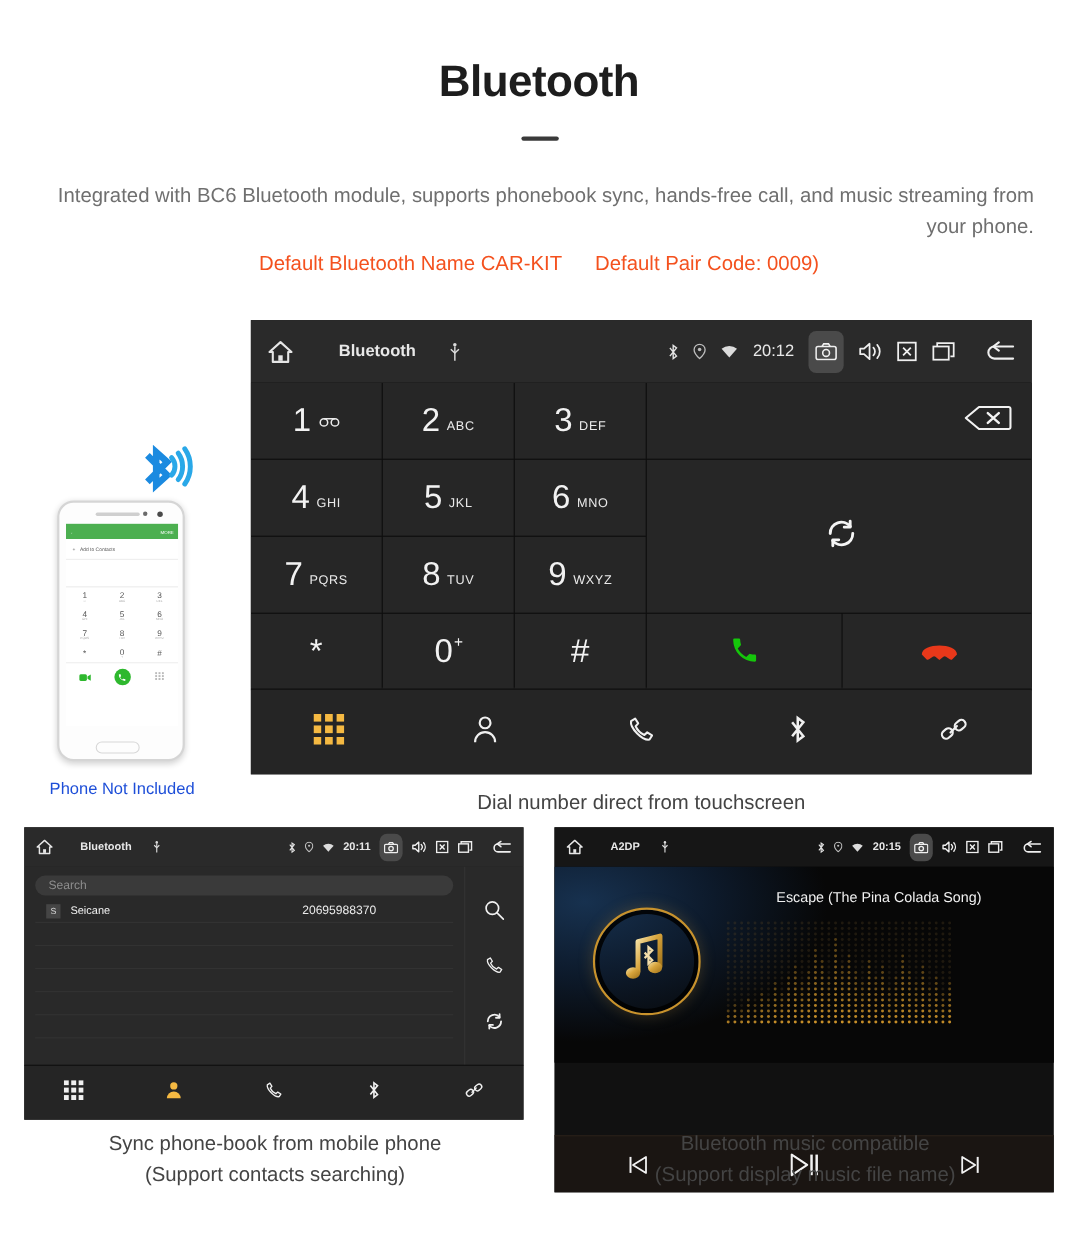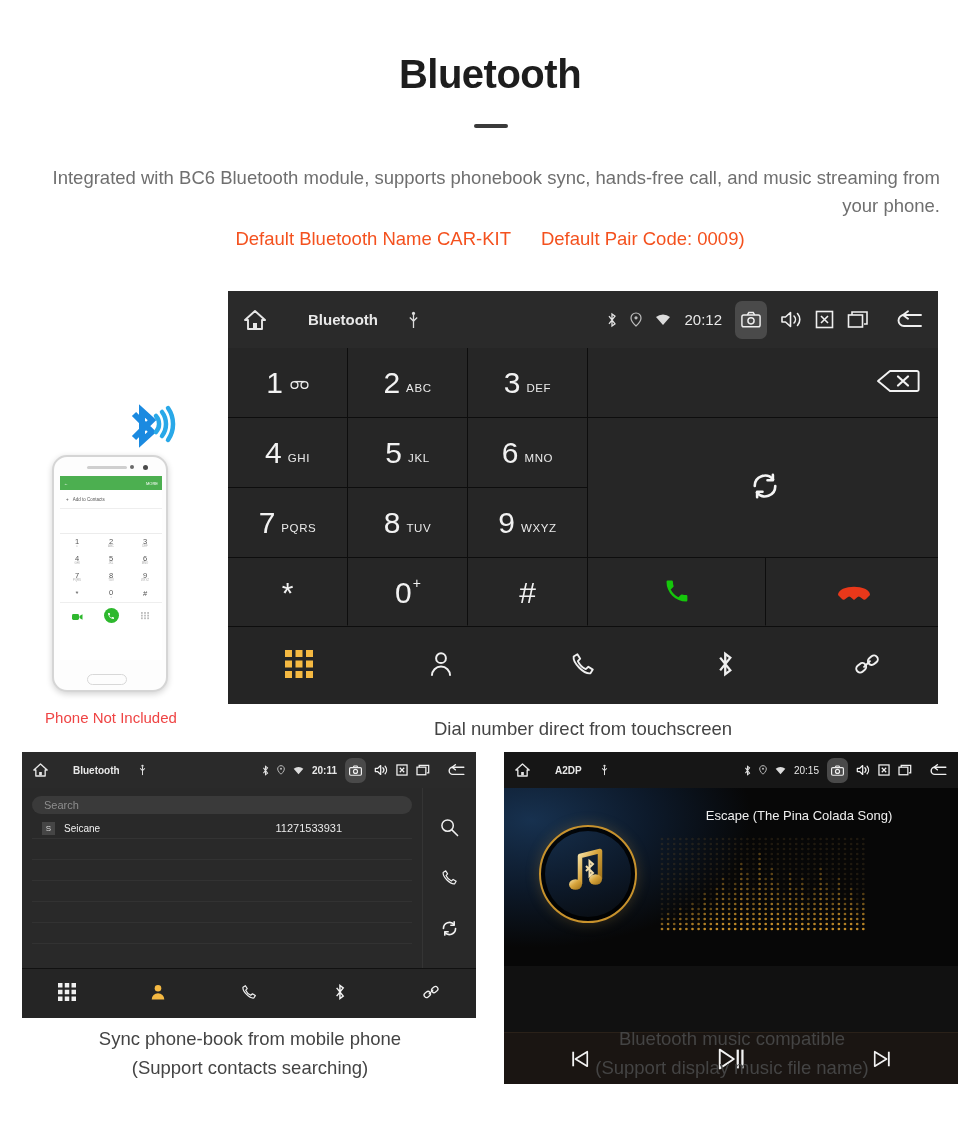--- a/index.html
+++ b/index.html
@@ -107,21 +107,21 @@
   .ph-k b { font-size: 7.5px; font-weight: 400; line-height: 7px; }
   .ph-k i { font-size: 2.8px; font-style: normal; color: #aaa; line-height: 3px; }
   .ph-act { display: grid; grid-template-columns: repeat(3,1fr); align-items: center;
             height: 26px; border-top: 1px solid #eee; justify-items: center; }
   .ph-callbtn { width: 15px; height: 15px; background: #2eb82e; border-radius: 50%;
                 display: flex; align-items: center; justify-content: center; }
   .ph-home { position: absolute; bottom: 5px; left: 33px; width: 40px; height: 11px;
              border: 1.5px solid #d8d8d8; border-radius: 6px; }
   #bt-logo { position: absolute; left: 120px; top: 398px; width: 72px; height: 56px; }
   .phone-cap { position: absolute; left: 22px; top: 709px; width: 178px; text-align: center;
-               color: #ef4444; font-size: 15px; }
+               color: #1d4ed8; font-size: 15px; }
 
   .cap {
     position: absolute; text-align: center; color: #444;
     font-size: 18.5px; line-height: 29px;
   }
   #cap-dial { left: 228px; top: 714px; width: 710px; }
   #cap-book { left: 10px; top: 1024px; width: 480px; }
   #cap-music { left: 492px; top: 1024px; width: 480px; }
 
   
@@ -149,21 +149,21 @@
                border-left: 1px solid #343434; display: flex; flex-direction: column;
                align-items: center; justify-content: space-around; padding: 14px 0; }
   #book-unit .navbar { height: 50px; border-top: 1px solid #111; }
 
   
   #music-unit { left: 504px; top: 752px; width: 454px; height: 332px; }
   #music-unit .statusbar { height: 36px; padding: 0 10px; background: #161616; }
   #music-unit .sb-title { font-size: 10px; margin-left: 24px; }
   #music-unit .sb-usb { margin-left: 19px; }
   #music-unit .sb-right { gap: 8px; }
-  #music-unit .sb-clock { font-size: 10px; font-weight: normal; }
+  #music-unit .sb-clock { font-size: 10px; font-weight: bold; }
   .music-body {
     position: absolute; left: 0; top: 36px; width: 454px; height: 178px;
     background:
       radial-gradient(ellipse 260px 150px at 6% 18%, #17314f 0%, #0d1a2b 45%, #070707 85%),
       #050505;
     overflow: hidden;
   }
   .song-title { position: absolute; top: 20px; left: 150px; width: 290px; text-align: center;
                 color: #f0f0f0; font-size: 13px; }
   .art-circle {
@@ -558,21 +558,21 @@
         </span>
       </div>
     </div>
 
     <div class="book-body">
       <div class="book-list">
         <div class="search-pill">Search</div>
         <div class="contact-row">
           <span class="c-badge">S</span>
           <span class="c-name">Seicane</span>
-          <span class="c-num">11271533931</span>
+          <span class="c-num">20695988370</span>
         </div>
         <div class="empty-row"></div>
         <div class="empty-row"></div>
         <div class="empty-row"></div>
         <div class="empty-row"></div>
         <div class="empty-row"></div>
       </div>
       <div class="book-side">
         <span class="ic">
           <svg width="19" height="19" viewBox="0 0 20 20">

